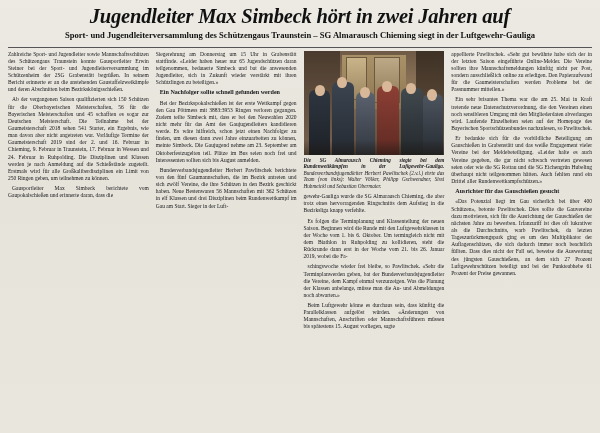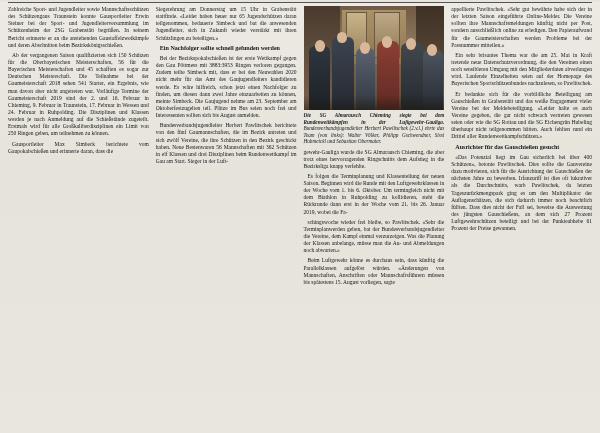--- a/index.html
+++ b/index.html
@@ -141,21 +141,23 @@
     text-align: justify;
     margin: 1px 0 4px 0;
   }
   .caption b { font-style: italic; font-weight: bold; }
 </style>
 </head>
 <body>
 
 <div class="page">
 
-
+  <h1 class="headline">Jugendleiter Max Simbeck hört in zwei Jahren auf</h1>
+
+  <div class="subhead">Sport- und Jugendleiterversammlung des Schützengaus Traunstein – SG Almarausch Chieming siegt in der Luftgewehr-Gauliga</div>
 
   <div class="rule"></div>
 
   <div class="cols">
 
     <div class="col">
       <p class="first">Zahlreiche Sport- und Jugendleiter sowie Mannschaftsschützen des Schützengaus Traunstein konnte Gausportleiter Erwin Steiner bei der Sport- und Jugendleiterversammlung im Schützenheim der 2SG Grabenstätt begrüßen. In seinem Bericht erinnerte er an die anstehenden Gaustaffelzweikämpfe und deren Abschnitten beim Bezirkskönigsschießen.</p>
       <p>Ab der vergangenen Saison qualifizierten sich 150 Schützen für die Oberbayerischen Meisterschaften, 56 für die Bayerischen Meisterschaften und 45 schafften es sogar zur Deutschen Meisterschaft. Die Teilnahme bei der Gaumeisterschaft 2018 sehen 541 Starter, ein Ergebnis, wie man davon aber nicht angetreten war. Vorläufige Termine der Gaumeisterschaft 2019 sind der 2. und 16. Februar in Chieming, 9. Februar in Traunstein, 17. Februar in Wessen und 24. Februar in Ruhpolding. Die Disziplinen und Klassen werden je nach Anmeldung auf die Schießstände zugeteilt. Erstmals wird für alle Großkaliberdisziplinen ein Limit von 250 Ringen geben, um teilnehmen zu können.</p>
       <p>Gausportleiter Max Simbeck berichtete vom Gaupokalschießen und erinnerte daran, dass die</p>
     </div>

